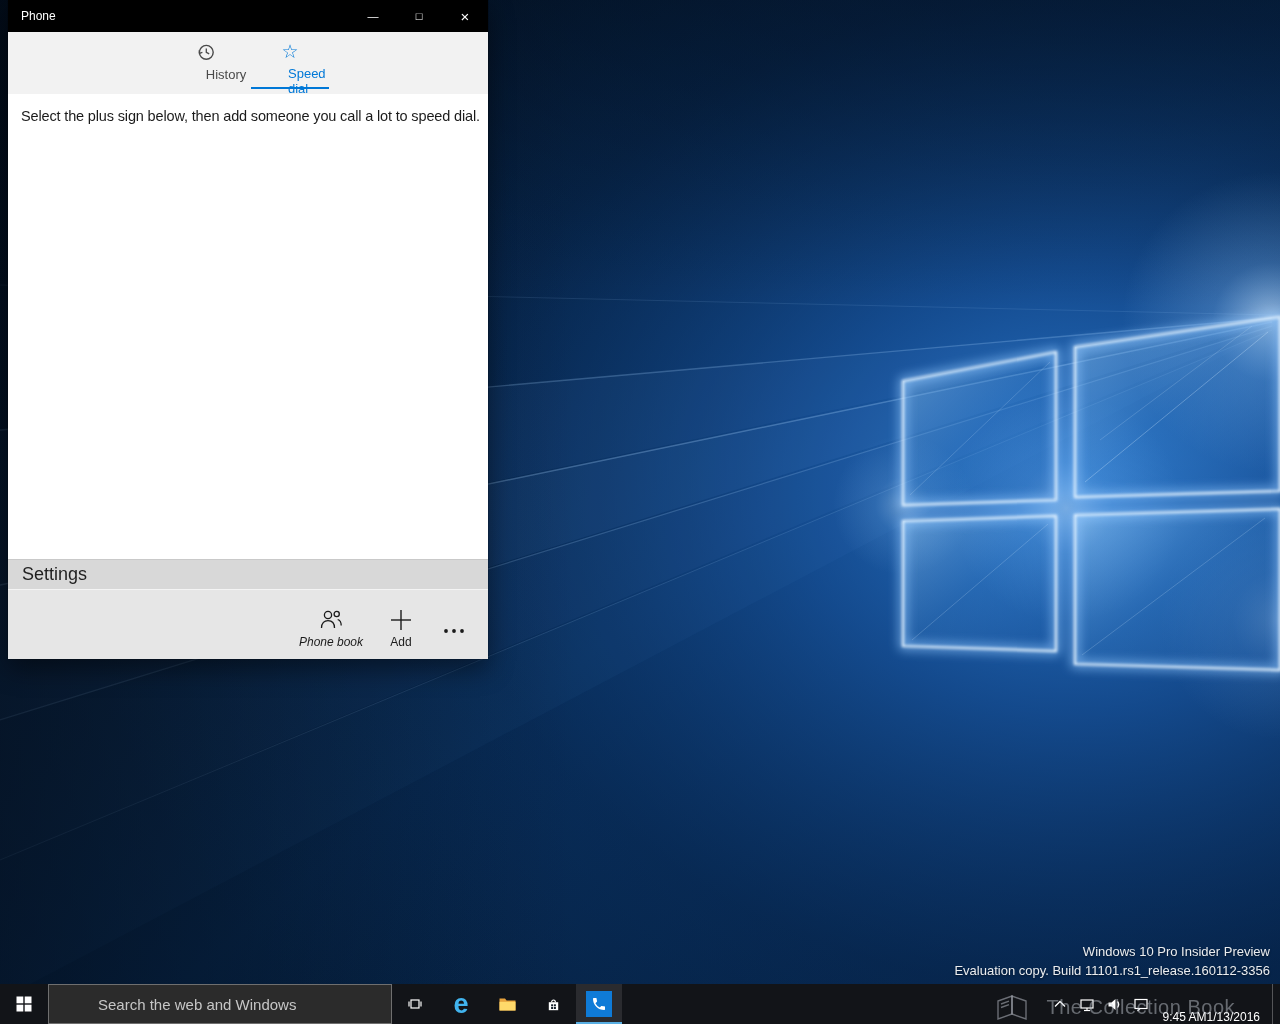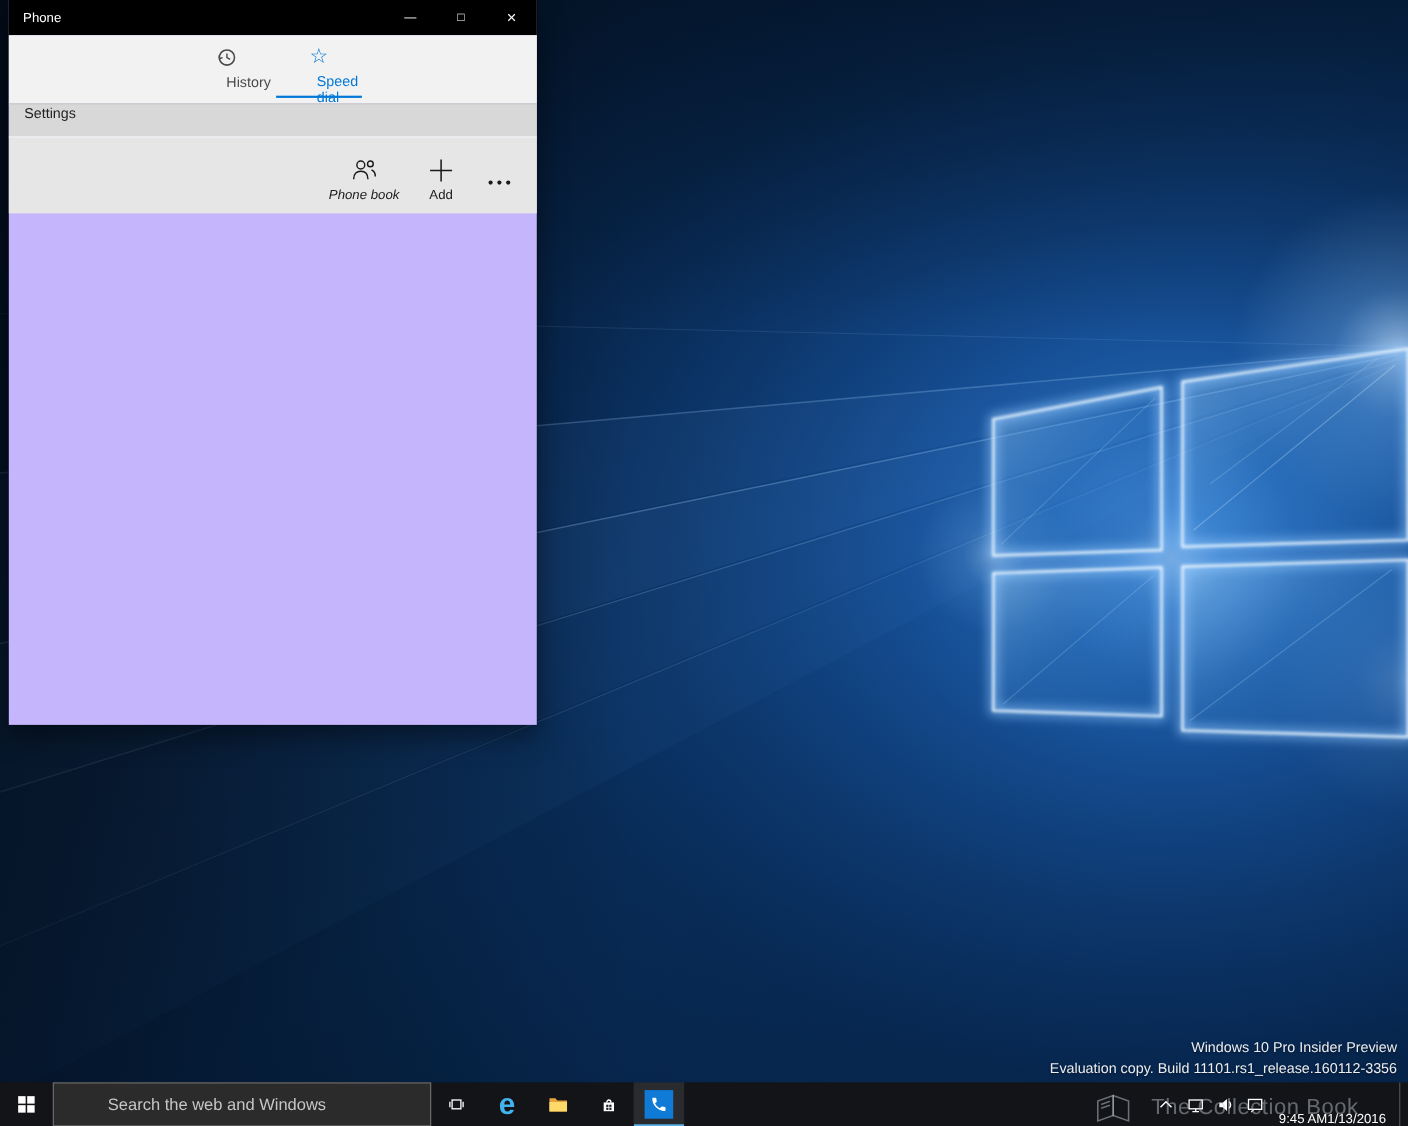--- a/index.html
+++ b/index.html
@@ -22,21 +22,21 @@
   .collection-watermark {
     position: absolute; right: 45px; bottom: 3px; z-index: 40;
     display: flex; align-items: center; gap: 17px;
     color: rgba(195,200,210,0.48); font-size: 20px; letter-spacing: 0.5px;
     pointer-events: none;
   }
 
   
   .phone-window {
     position: absolute; left: 8px; top: 0; width: 480px; height: 659px; z-index: 10;
-    display: flex; flex-direction: column; background: #c4b5fd;
+    display: flex; flex-direction: column; background: #ef4444;
     box-shadow: 0 10px 24px rgba(0,0,0,0.45), 0 0 1px rgba(0,0,0,0.7);
   }
   .titlebar {
     height: 32px; background: #000; color: #fff;
     display: flex; align-items: center; flex: none;
   }
   .titlebar .title { flex: 1; font-size: 12px; padding-left: 13px; }
   .win-controls { display: flex; height: 100%; }
   .win-btn {
     width: 46px; height: 100%; display: flex; align-items: center; justify-content: center;
@@ -57,22 +57,22 @@
   .tab .tab-glyph { font-size: 19px; line-height: 21px; color: #0078d7; font-family: "DejaVu Sans", sans-serif; }
   .tab .tab-label { font-size: 13px; margin-top: 4px; margin-left: 40px; }
   .tab.active { color: #0078d7; }
   .tab .underline { position: absolute; left: 3px; right: 3px; bottom: 5px; height: 2px; background: #0078d7; }
 
   .app-body { flex: 1; background: #fff; padding: 12px 6px 0 13px; }
   .empty-msg { font-size: 14.5px; line-height: 20px; color: #1b1b1b; letter-spacing: -0.15px; max-width: 460px; }
 
   .settings-row {
     height: 30px; flex: none; background: #d8d8d8; border-top: 1px solid #c9c9c9;
-    display: flex; padding-left: 14px;
-    font-size: 13px; color: #1f1f1f;
+    display: flex; align-items: center; padding-left: 14px;
+    font-size: 18px; color: #1f1f1f;
   }
   .command-bar {
     height: 70px; flex: none; background: #e6e6e6; border-top: 1px solid #f4f4f4;
     display: flex; justify-content: flex-end; align-items: stretch; padding-right: 12px;
   }
   .cmd {
     display: flex; flex-direction: column; align-items: center; padding-top: 16px;
     color: #1b1b1b;
   }
   .cmd.pb { width: 78px; font-style: italic; }
@@ -238,20 +238,23 @@
     </div>
     <div class="tab active">
       <span class="tab-icon">
         <span class="tab-glyph">☆</span>
       </span>
       <span class="tab-label">Speed dial</span>
       <span class="underline"></span>
     </div>
   </div>
 
+  <div class="app-body">
+    <p class="empty-msg">Select the plus sign below, then add someone you call a lot to speed dial.</p>
+  </div>
 
   <div class="settings-row">
     <span>Settings</span>
   </div>
 
   <div class="command-bar">
     <div class="cmd pb">
       <span class="cmd-icon">
         <svg width="26" height="24" viewBox="0 0 26 24" fill="none" stroke="#1a1a1a" stroke-width="1.3">
           <circle cx="10" cy="7" r="3.6"></circle>

